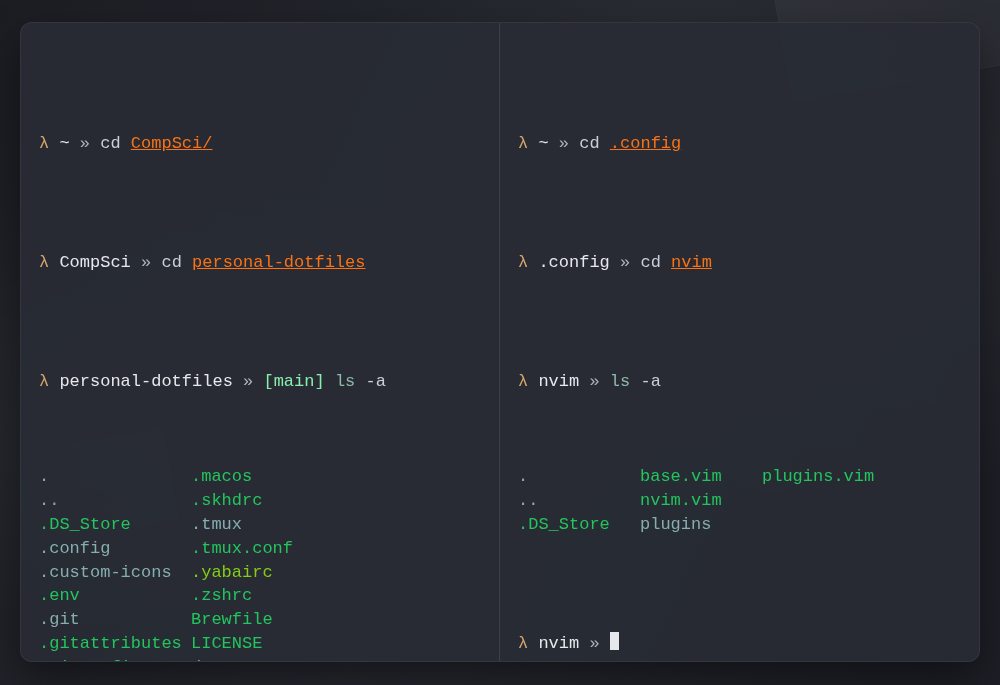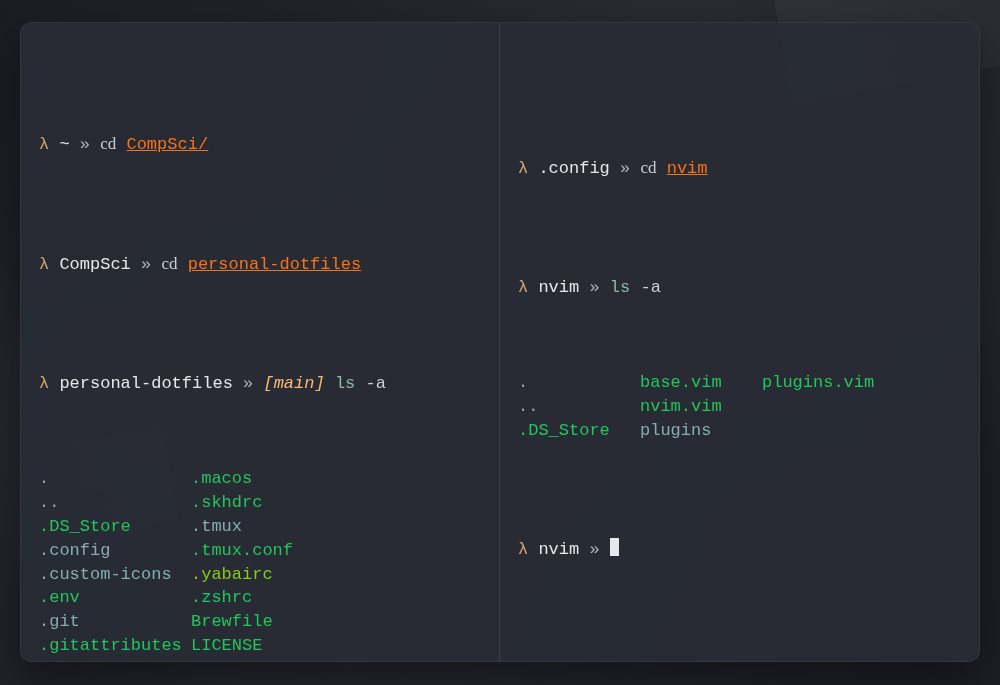--- a/index.html
+++ b/index.html
@@ -51,23 +51,23 @@
   }
   .pane.left {
     border-right: 1px solid rgba(255,255,255,0.10);
   }
 
   .line { display: block; }
 
   .lambda  { color: #d7a76e; font-weight: 500; }
   .cwd     { color: #e6e8ec; }
   .sep     { color: #aeb4c0; }
-  .cmd     { color: #c9ced8; font-family: Liberation Serif, serif; }
+  .cmd     { color: #c9ced8; }
   .arg     { color: #f97316; text-decoration: underline; }
-  .branch  { color: #fdba74; font-style: italic; }
+  .branch  { color: #86efac; }
   .ls      { color: #8fb9a8; text-align: right; }
   .flag    { color: #c9ced8; }
 
   .f-plain { color: #22c55e; }
   .f-dir   { color: #86aeb0; }
   .f-red   { color: #84cc16; }
   .cursor-solid {
     display: inline-block;
     width: 9px; height: 18px;
     background: #e6e8ec;
@@ -101,20 +101,22 @@
 <span class="lambda">λ</span> <span class="cwd">personal-dotfiles</span> <span class="sep">»</span> <span class="branch">[main]</span> <span class="ls">ls</span> <span class="flag">-a</span></span>
 
     <div class="cols" id="left-listing"><span class="cell f-dir">.</span><span class="cell f-plain">.macos</span><span class="cell f-dir">..</span><span class="cell f-plain">.skhdrc</span><span class="cell f-plain">.DS_Store</span><span class="cell f-dir">.tmux</span><span class="cell f-dir">.config</span><span class="cell f-plain">.tmux.conf</span><span class="cell f-dir">.custom-icons</span><span class="cell f-red">.yabairc</span><span class="cell f-plain">.env</span><span class="cell f-plain">.zshrc</span><span class="cell f-dir">.git</span><span class="cell f-plain">Brewfile</span><span class="cell f-plain">.gitattributes</span><span class="cell f-plain">LICENSE</span><span class="cell f-plain">.gitconfig</span><span class="cell f-dir">docs</span></div>
 
     
 
   </div>
 
   <div class="pane right">
 
+    <span class="line">
+<span class="lambda">λ</span> <span class="cwd">~</span> <span class="sep">»</span> <span class="cmd">cd</span> <span class="arg">.config</span></span>
 
     <span class="line">
 <span class="lambda">λ</span> <span class="cwd">.config</span> <span class="sep">»</span> <span class="cmd">cd</span> <span class="arg">nvim</span></span>
 
     <span class="line">
 <span class="lambda">λ</span> <span class="cwd">nvim</span> <span class="sep">»</span> <span class="ls">ls</span> <span class="flag">-a</span></span>
 
     <div class="cols" id="right-listing"><span class="cell f-dir">.</span><span class="cell f-plain">base.vim</span><span class="cell f-plain">plugins.vim</span><span class="cell f-dir">..</span><span class="cell f-plain">nvim.vim</span><span class="cell f-plain"></span><span class="cell f-plain">.DS_Store</span><span class="cell f-dir">plugins</span><span class="cell f-plain"></span></div>
 
     <span class="line">

